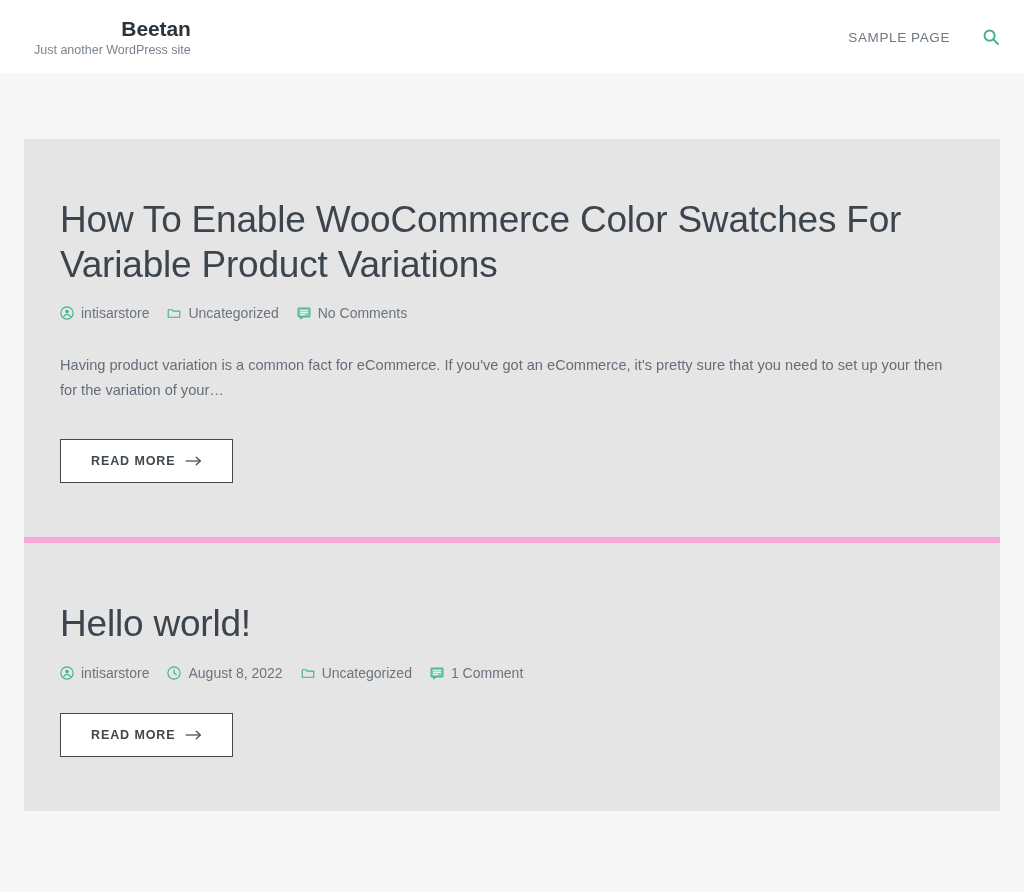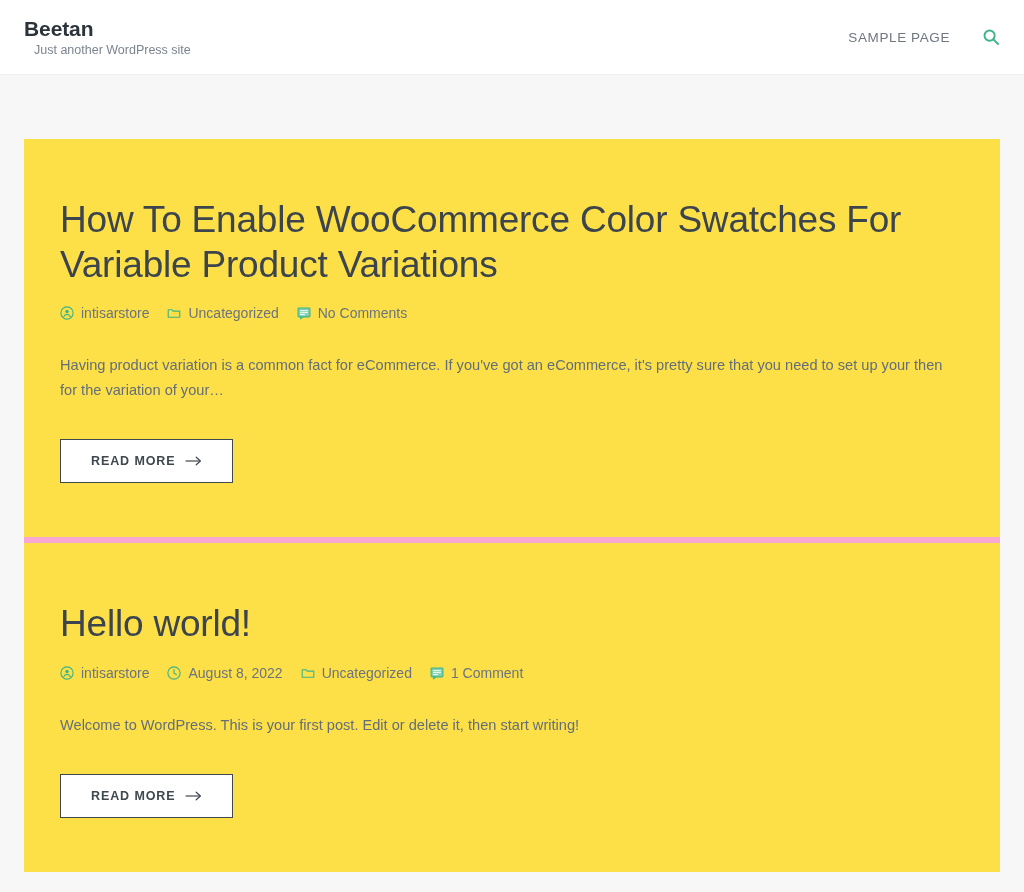--- a/index.html
+++ b/index.html
@@ -24,20 +24,21 @@
     display: flex;
     align-items: center;
     justify-content: space-between;
     border-bottom: 1px solid #efefef;
   }
   .branding {
     display: flex;
     flex-direction: column;
     justify-content: center;
     gap: 4px;
+    align-items: flex-end;
   }
   .site-title {
     font-size: 21px;
     font-weight: bold;
     color: #2b333b;
     line-height: 1.1;
     letter-spacing: -0.1px;
   }
   .site-tagline {
     font-size: 12.5px;
@@ -67,21 +68,21 @@
     align-items: center;
     cursor: pointer;
     line-height: 0;
   }
 
   
   .page-wrap {
     padding: 64px 24px 0 24px;
   }
   .content-card {
-    background: #fde047;
+    background: #e5e5e5;
     width: 976px;
   }
   .post {
     padding: 58px 36px 54px 36px;
   }
   .post + .post {
     border-top: 6px solid #f9a8d4;
   }
   .post-title {
     font-size: 37px;
@@ -265,21 +266,20 @@
             <svg width="14" height="14" viewBox="0 0 16 16" fill="none">
               <rect x="1.2" y="2.2" width="13.6" height="10.2" rx="1.1" fill="#7fd0b0" stroke="#3eb489" stroke-width="1.2"></rect>
               <path d="M4 5.4h8M4 7.6h8M4 9.8h4.6" stroke="#ffffff" stroke-width="1.1" stroke-linecap="round"></path>
               <path d="M4.2 12.4v2.4l2.6-2.4" fill="#7fd0b0" stroke="#3eb489" stroke-width="1.2" stroke-linejoin="round"></path>
             </svg>
           </span>
           <span>1 Comment</span>
         </span>
       </div>
 
-      <p class="post-excerpt">Welcome to WordPress. This is your first post. Edit or delete it, then start writing!</p>
 
       <a class="read-more">
         <span>READ MORE</span>
         <span class="arrow-icon">
           <svg width="17" height="10" viewBox="0 0 17 10" fill="none">
             <line x1="0.6" y1="5" x2="15" y2="5" stroke="#3f474f" stroke-width="1.2"></line>
             <path d="M11.2 1.2L15.4 5l-4.2 3.8" stroke="#3f474f" stroke-width="1.2" fill="none" stroke-linecap="round" stroke-linejoin="round"></path>
           </svg>
         </span>
       </a>

